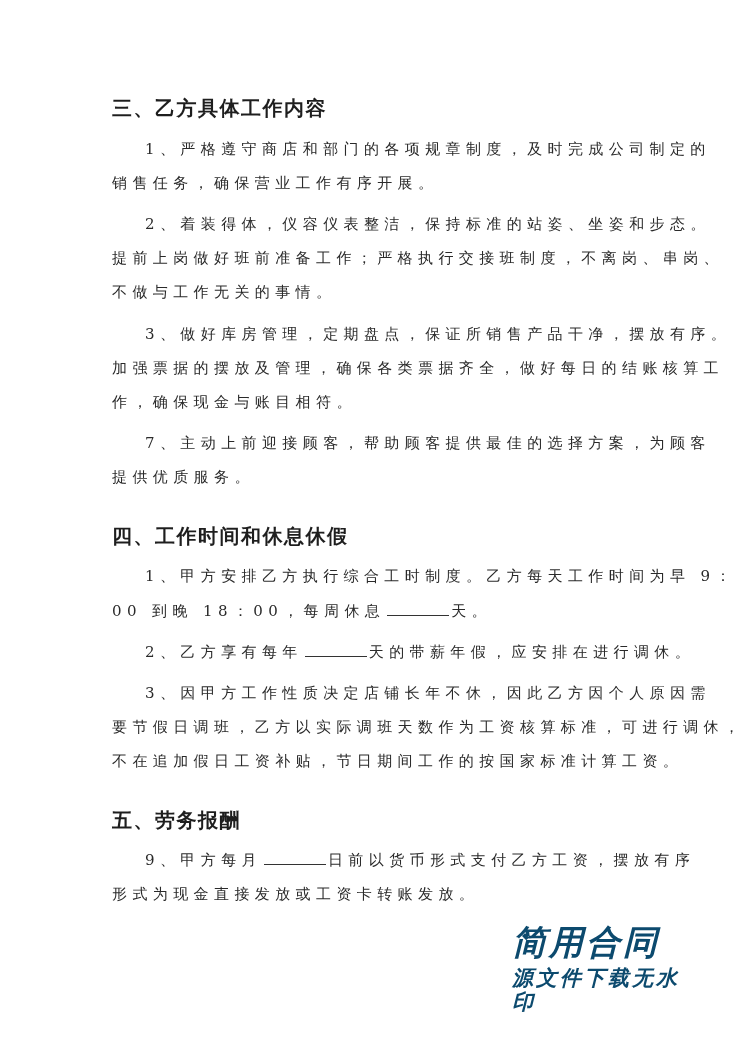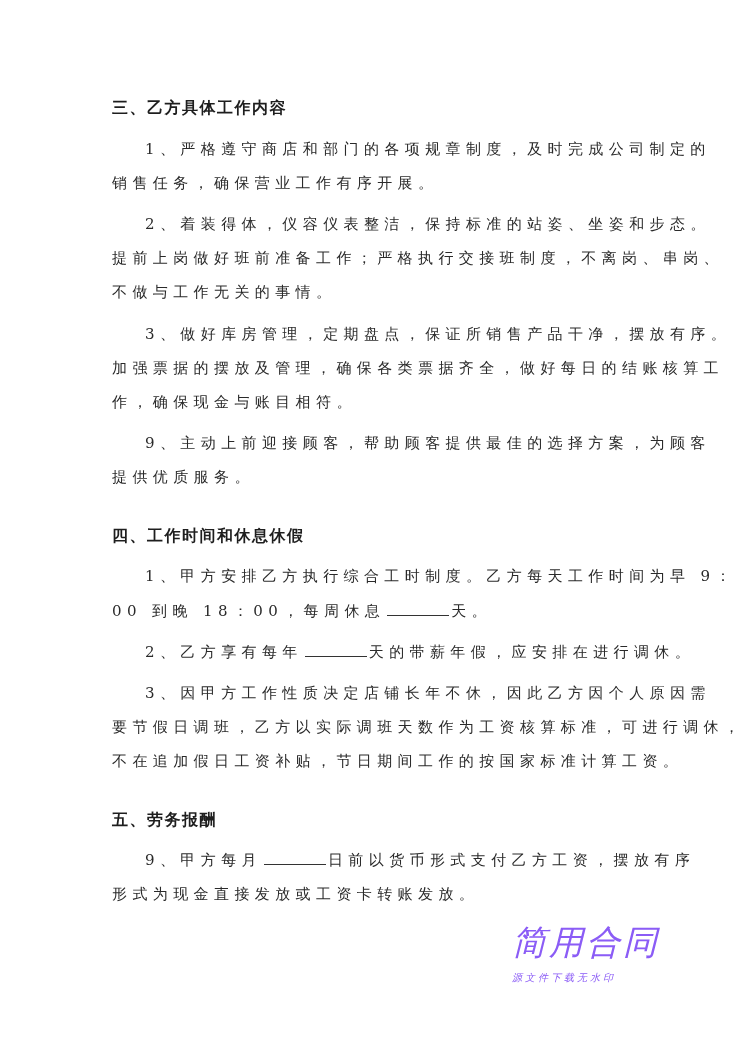--- a/index.html
+++ b/index.html
@@ -1,40 +1,40 @@
 <!DOCTYPE html>
 <html><head>
 <meta charset="utf-8">
 <style>
   html, body { margin:0; padding:0; background:#ffffff; }
   body { width:742px; height:1049px; position:relative; overflow:hidden;
          font-family:"DejaVu Serif", "Liberation Serif", serif; color:#2a2a2a; }
   .page { position:absolute; left:112px; top:92px; width:518px; }
   .line { position:absolute; left:0; white-space:nowrap; font-size:15px; letter-spacing:5.4px; line-height:20px; }
-  .h { font-family:"DejaVu Sans", "Liberation Sans", sans-serif; font-weight:bold; font-size:16px; letter-spacing:1.5px; color:#1e1e1e; }
+  .h { font-family:"DejaVu Sans", "Liberation Sans", sans-serif; font-weight:bold; font-size:20px; letter-spacing:1.5px; color:#1e1e1e; }
   .ind { left:33px; }
   .blank { display:inline-block; border-bottom:1.2px solid #333; vertical-align:baseline; height:14px; margin:0 2px; }
-  .wm { position:absolute; left:512px; top:922px; width:180px; color:#8b5cf6; font-family:"DejaVu Sans", sans-serif; font-style:italic; font-weight:normal; }
+  .wm { position:absolute; left:512px; top:922px; width:180px; color:#0c4a6e; font-family:"DejaVu Sans", sans-serif; font-style:italic; font-weight:bold; }
   .wm .t1 { font-size:34px; letter-spacing:3px; line-height:40px; }
-  .wm .t2 { font-size:10px; letter-spacing:3px; line-height:24px; margin-top:4px; }
+  .wm .t2 { font-size:21px; letter-spacing:3px; line-height:24px; margin-top:4px; }
 </style>
 </head>
 <body>
 
 <div class="page">
   <div class="line h" style="top:6px">三、乙方具体工作内容</div>
   <div class="line ind" style="top:47px">1、严格遵守商店和部门的各项规章制度，及时完成公司制定的</div>
   <div class="line" style="top:81px">销售任务，确保营业工作有序开展。</div>
   <div class="line ind" style="top:122px">2、着装得体，仪容仪表整洁，保持标准的站姿、坐姿和步态。</div>
   <div class="line" style="top:156px">提前上岗做好班前准备工作；严格执行交接班制度，不离岗、串岗、</div>
   <div class="line" style="top:190px">不做与工作无关的事情。</div>
   <div class="line ind" style="top:232px">3、做好库房管理，定期盘点，保证所销售产品干净，摆放有序。</div>
   <div class="line" style="top:266px">加强票据的摆放及管理，确保各类票据齐全，做好每日的结账核算工</div>
   <div class="line" style="top:300px">作，确保现金与账目相符。</div>
-  <div class="line ind" style="top:341px">9、主动上前迎接顾客，帮助顾客提供最佳的选择方案，为顾客</div>
+  <div class="line ind" style="top:341px">7、主动上前迎接顾客，帮助顾客提供最佳的选择方案，为顾客</div>
   <div class="line" style="top:375px">提供优质服务。</div>
 
   <div class="line h" style="top:434px">四、工作时间和休息休假</div>
   <div class="line ind" style="top:474px">1、甲方安排乙方执行综合工时制度。乙方每天工作时间为早 9：</div>
   <div class="line" style="top:509px">
     <span>00 到晚 18：00，每周休息</span><span class="blank" style="width:62px"></span><span>天。</span>
   </div>
   <div class="line ind" style="top:550px">
     <span>2、乙方享有每年</span><span class="blank" style="width:62px"></span><span>天的带薪年假，应安排在进行调休。</span>
   </div>

